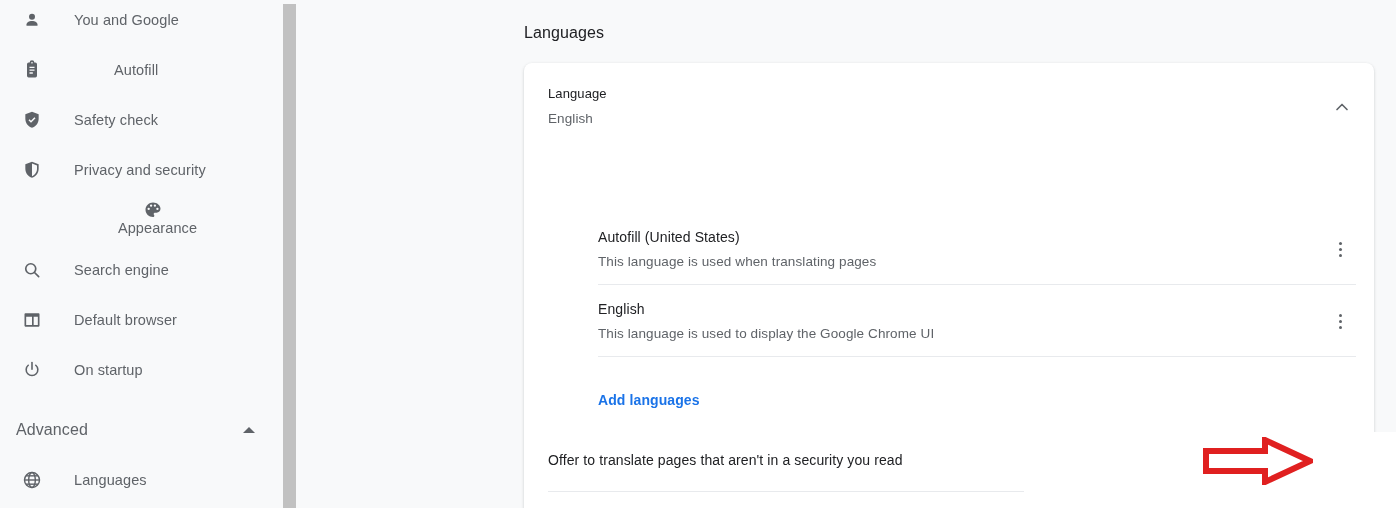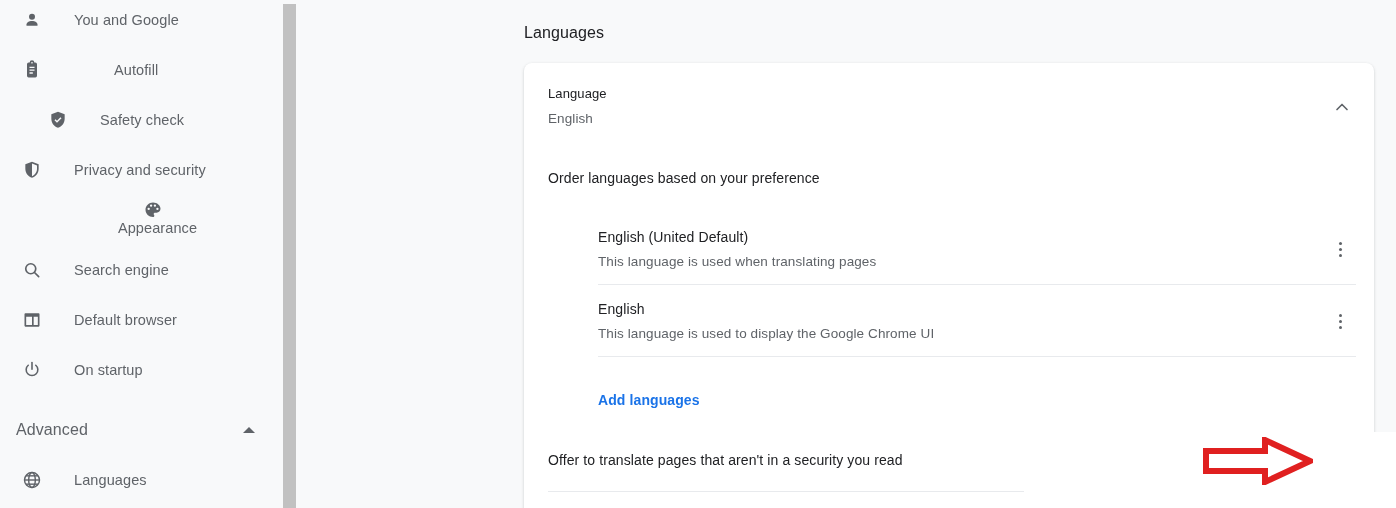--- a/index.html
+++ b/index.html
@@ -310,21 +310,21 @@
 
     <div class="nav-item" style="top:50px;gap:40px;">
       <span class="nav-icon">
         <svg width="20" height="20" viewBox="0 0 24 24" fill="currentColor">
             <path d="M16 3h-1.2a2.8 2.8 0 0 0-5.6 0H8a2 2 0 0 0-2 2v14a2 2 0 0 0 2 2h8a2 2 0 0 0 2-2V5a2 2 0 0 0-2-2zm-4-.6a1 1 0 1 1 0 2 1 1 0 0 1 0-2zM9 8h6v1.6H9V8zm0 3.4h6V13H9v-1.6zm0 3.4h4v1.6H9v-1.6z"></path>
           </svg>
       </span>
       <span class="nav-label">Autofill</span>
     </div>
 
-    <div class="nav-item" style="top:100px;padding-left:26px;">
+    <div class="nav-item" style="top:100px;">
       <span class="nav-icon">
         <svg width="20" height="20" viewBox="0 0 24 24" fill="currentColor">
             <path d="M12 2L4 5.2v5.3c0 5 3.4 9.6 8 10.9 4.6-1.3 8-5.9 8-10.9V5.2L12 2zm-1.2 13.4l-3-3 1.3-1.3 1.7 1.7 4.1-4.1 1.3 1.3-5.4 5.4z"></path>
           </svg>
       </span>
       <span class="nav-label">Safety check</span>
     </div>
 
     <div class="nav-item" style="top:150px;">
       <span class="nav-icon">
@@ -405,24 +405,23 @@
       <div class="card-head">
         <div class="card-head-title">Language</div>
         <div class="card-head-sub">English</div>
         <div class="card-head-chevron">
           <svg width="20" height="20" viewBox="0 0 24 24" fill="none" stroke="currentColor" stroke-width="2" stroke-linecap="round" stroke-linejoin="round">
               <polyline points="6 15 12 9 18 15"></polyline>
             </svg>
         </div>
       </div>
 
-      <div class="section-label">Order languages based on your preference</div>
 
       <div class="lang-row" style="top:150px;">
-        <div class="lang-name">English (United Default)</div>
+        <div class="lang-name">Autofill (United States)</div>
         <div class="lang-desc">This language is used when translating pages</div>
         <div class="dots-btn">
             <i></i>
             <i></i>
             <i></i>
           </div>
         <div class="row-divider"></div>
       </div>
 
       <div class="lang-row" style="top:222px;">

